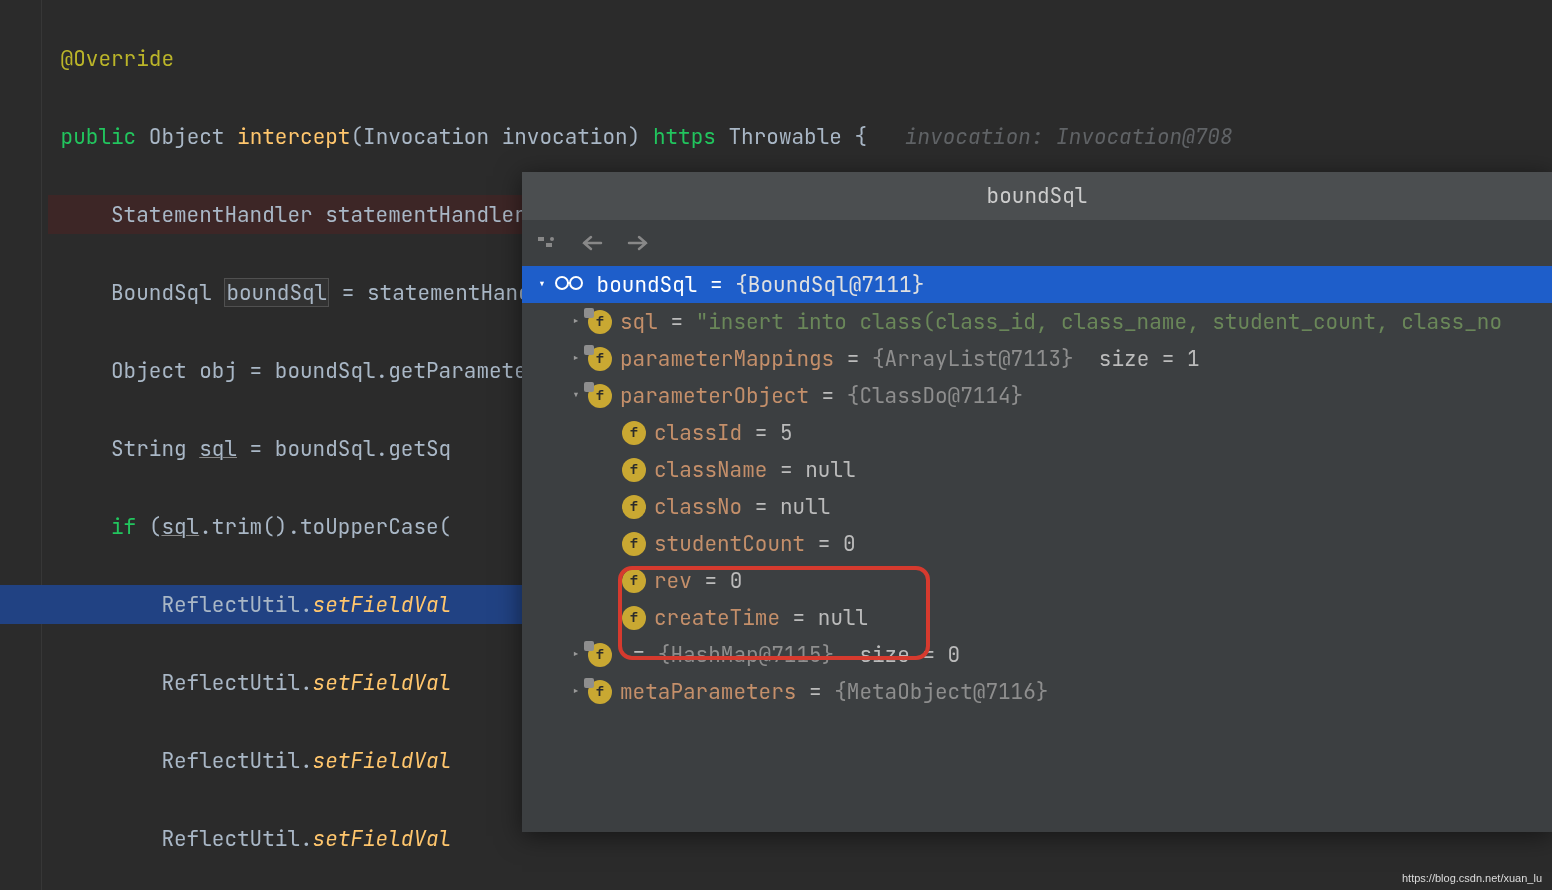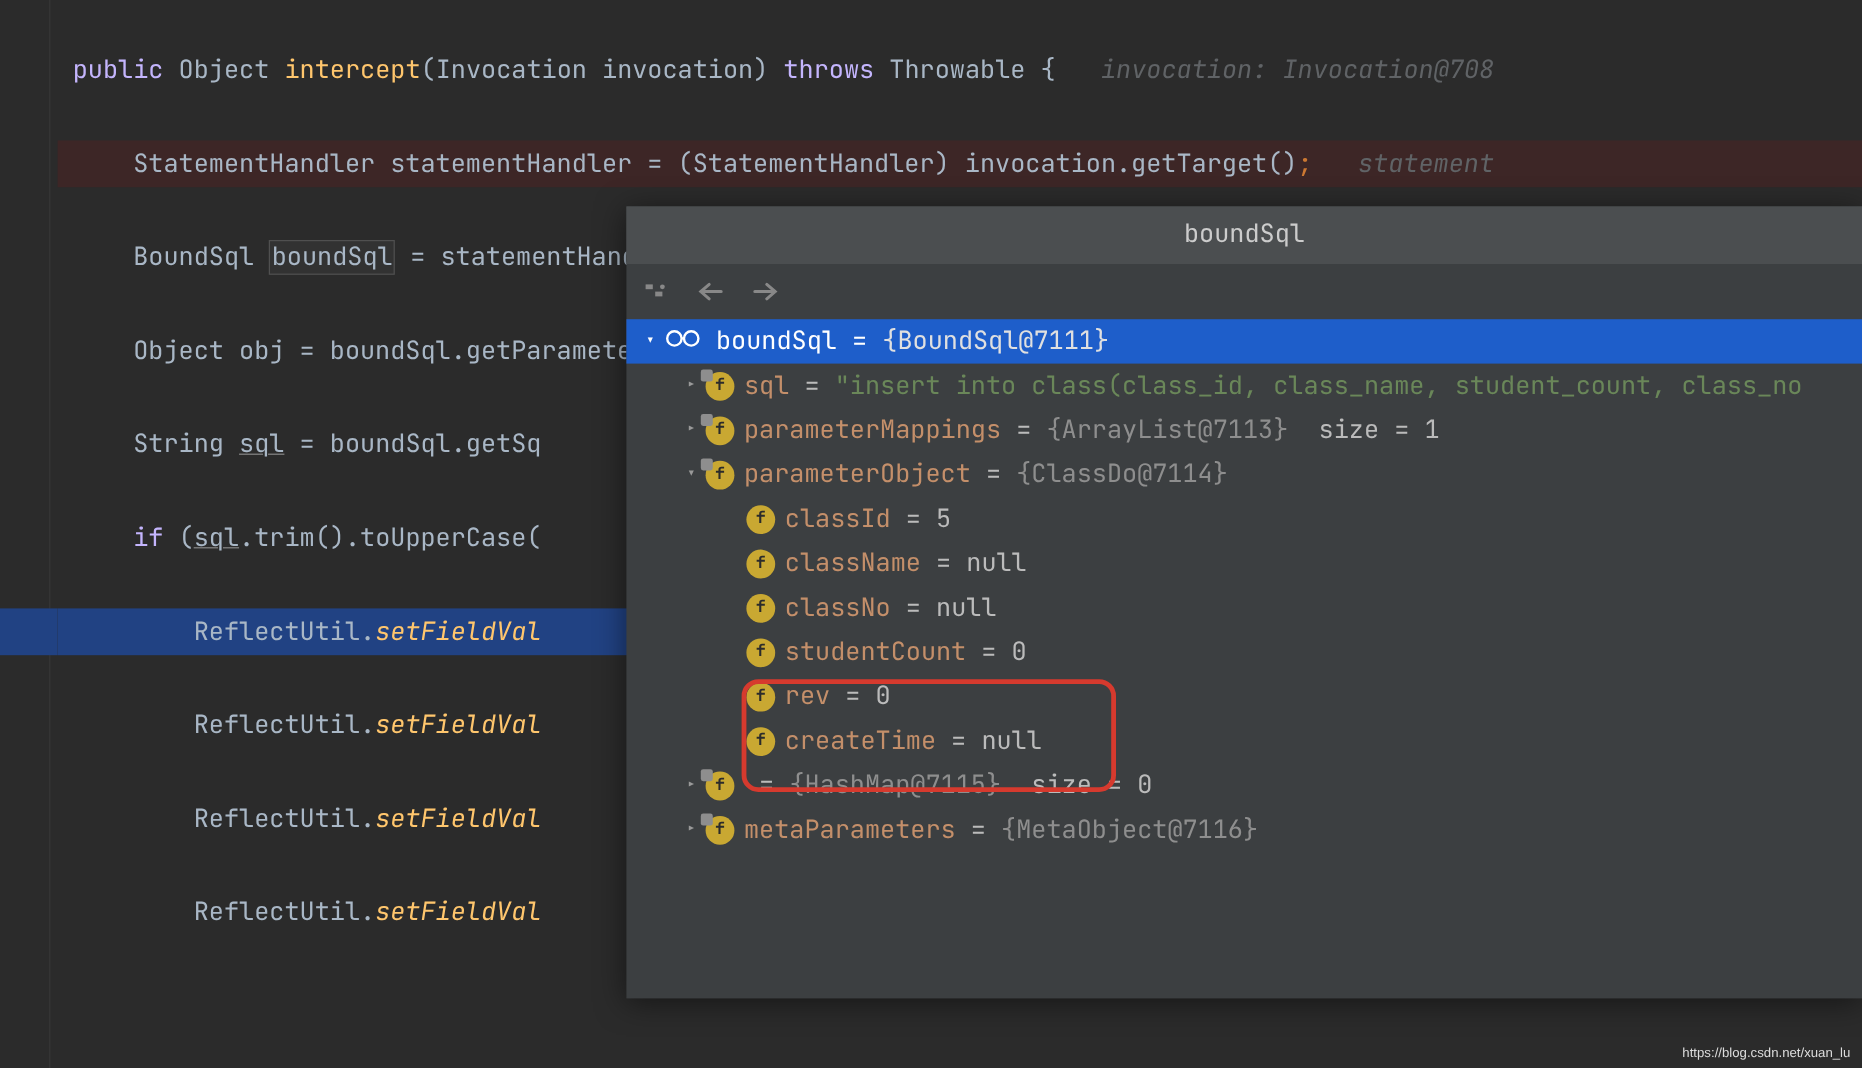--- a/index.html
+++ b/index.html
@@ -29,21 +29,21 @@
 .line { position: relative; }
 .line.highlight-red { background: #3d2626; }
 .line.highlight-blue { background: #214283; }
 .line.highlight-blue::before {
   content: '';
   position: absolute;
   left: -48px; top: 0; bottom: 0;
   width: 48px;
   background: #214283;
 }
-.kw { color: #c4b5fd; text-align: center; }
+.kw { color: #22c55e; text-align: center; }
 .ann { color: #bbb529; }
 .cls { color: #a9b7c6; }
 .id { color: #a9b7c6; }
 .method-static { color: #ffc66d; font-style: italic; margin-top: 24px; }
 .method-decl { color: #ffc66d; }
 .underline { text-decoration: underline; text-decoration-color: #888; text-decoration-thickness: 1px; }
 .hint { color: #606366; font-style: italic; }
 .box-highlight {
   border: 1px solid #505050;
   background: #323232;
@@ -151,21 +151,22 @@
   color: #dcdcdc;
   font-size: 11px;
   font-family: Arial, sans-serif;
 }
 </style>
 </head>
 <body>
 
 <div class="gutter"></div>
 <div class="editor">
-<div class="line"> <span class="kw">public</span> <span class="cls">Object</span> <span class="method-decl">intercept</span>(<span class="cls">Invocation</span> <span class="id">invocation</span>) <span class="kw">throws</span> <span class="cls">Throwable</span> {   <span class="hint">invocation: Invocation@708</span></div>
+<div class="line"> <span class="ann">@Override</span></div>
+<div class="line"> <span class="kw">public</span> <span class="cls">Object</span> <span class="method-decl">intercept</span>(<span class="cls">Invocation</span> <span class="id">invocation</span>) <span class="kw">https</span> <span class="cls">Throwable</span> {   <span class="hint">invocation: Invocation@708</span></div>
 <div class="line highlight-red">     <span class="id">StatementHandler statementHandler = (StatementHandler) invocation.getTarget()</span><span class="semi">;</span>   <span class="hint">statement</span></div>
 <div class="line">     <span class="cls">BoundSql </span><span class="box-highlight">boundSql</span><span class="id"> = statementHandler.getBoundSql()</span><span class="semi">;</span>   <span class="hint">boundSql: BoundSql@7111   statementHa</span></div>
 <div class="line">     <span class="id">Object obj = boundSql.getParameterObject()</span><span class="semi">;</span>   <span class="hint">obj: ClassDo@7114</span></div>
 <div class="line">     <span class="cls">String </span><span class="underline">sql</span> = boundSql.getSq</div>
 <div class="line">     <span class="kw">if</span> (<span class="underline">sql</span><span>.trim().toUpperCase(</span></div>
 <div class="line highlight-blue">         <span>ReflectUtil.</span><span class="method-static">setFieldVal</span></div>
 <div class="line">         <span>ReflectUtil.</span><span class="method-static">setFieldVal</span></div>
 <div class="line">         <span>ReflectUtil.</span><span class="method-static">setFieldVal</span></div>
 <div class="line">         <span>ReflectUtil.</span><span class="method-static">setFieldVal</span></div>
 

